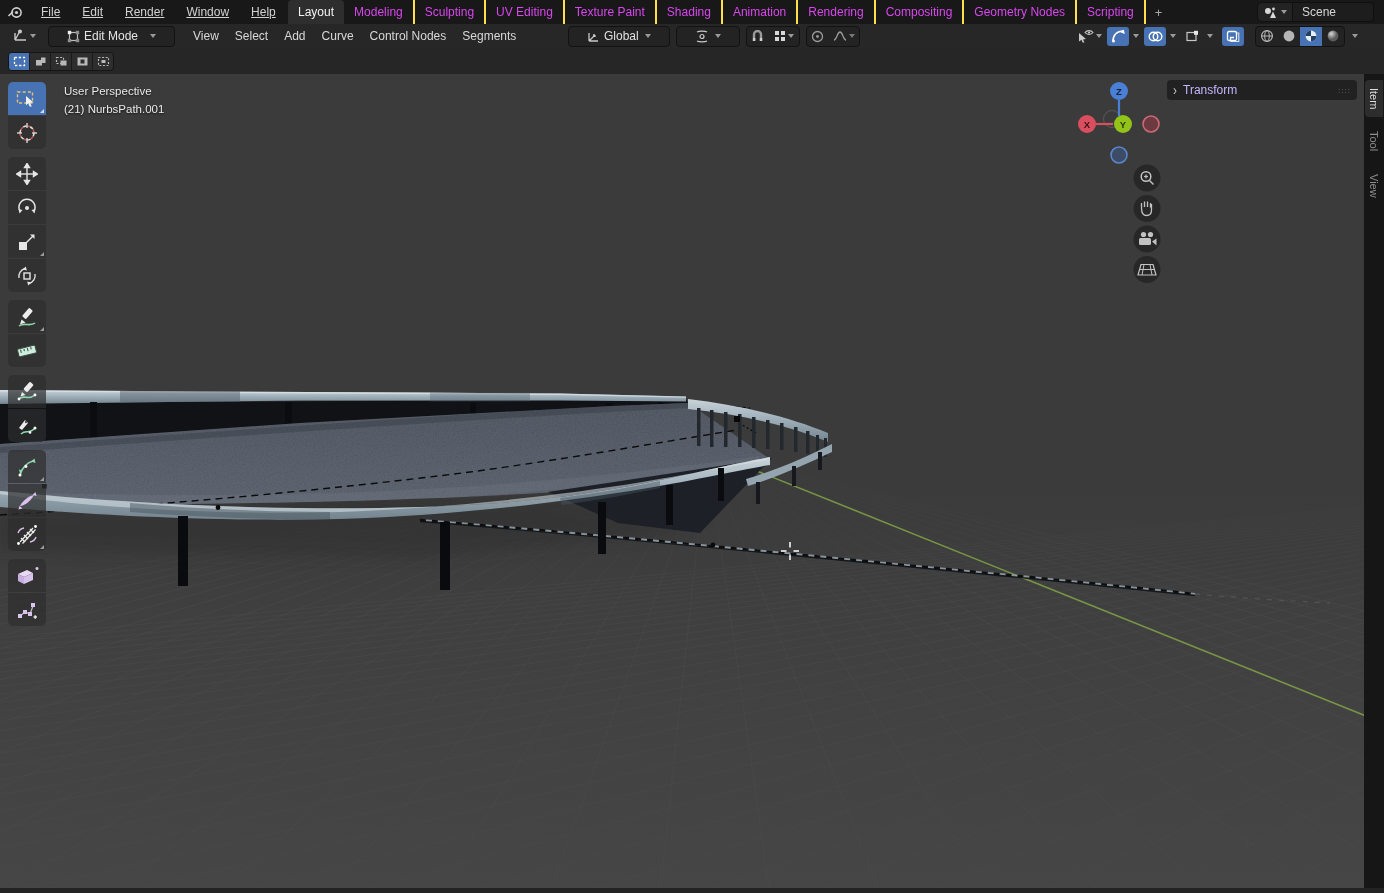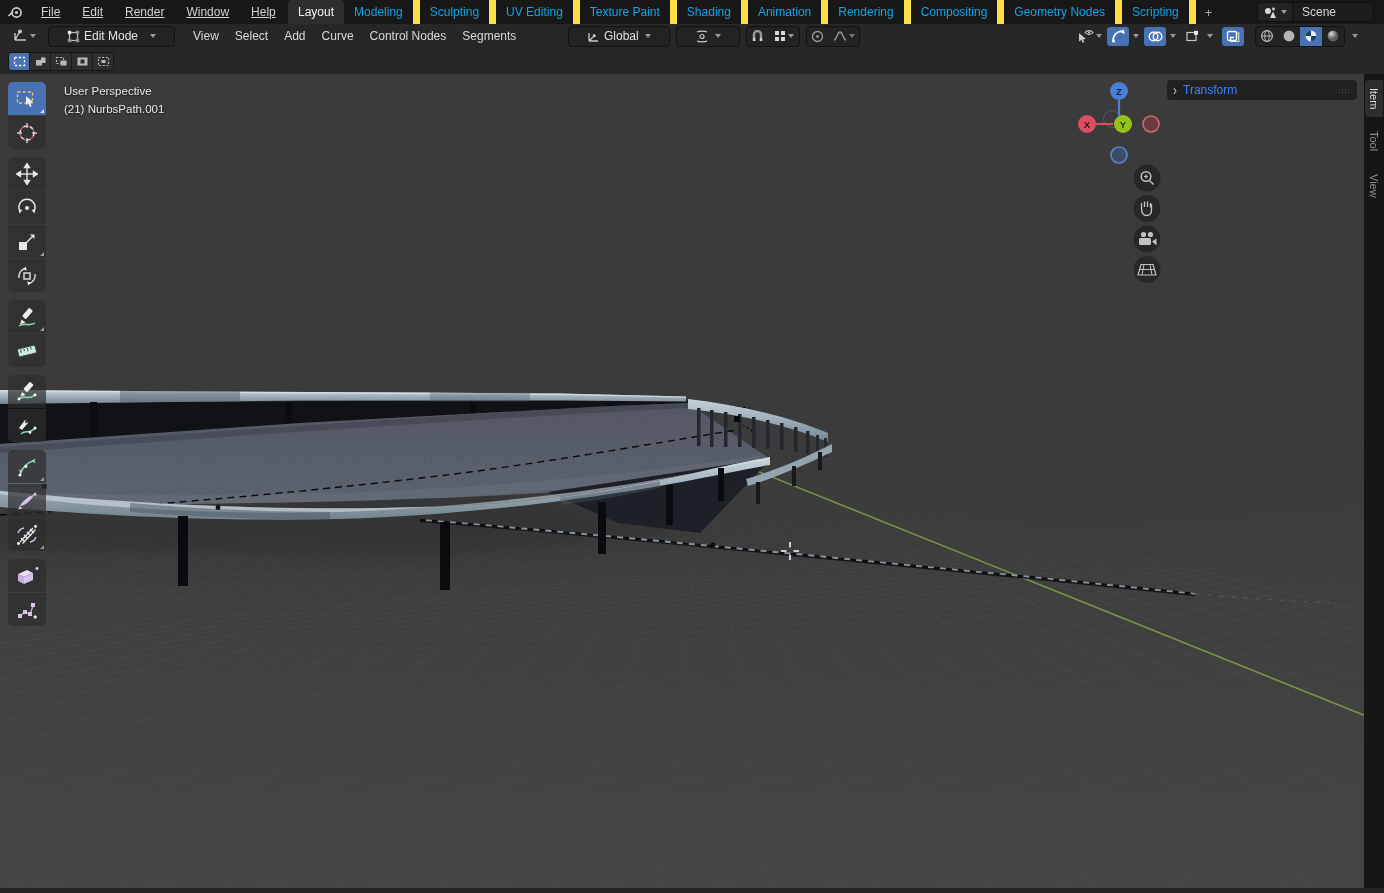--- a/index.html
+++ b/index.html
@@ -4,21 +4,21 @@
 <style>
   html,body{margin:0;padding:0;background:#111;}
   body{width:1384px;height:893px;overflow:hidden;position:relative;
        font-family:"Liberation Sans","DejaVu Sans",sans-serif;
        -webkit-font-smoothing:antialiased;}
   
   #topbar{position:absolute;left:0;top:0;width:1384px;height:24px;background:#181818;
           display:flex;align-items:center;z-index:40;}
   .menu-item{color:#d2d2d2;font-size:12px;padding:0 11px;height:24px;display:flex;align-items:center;cursor:default;text-decoration:underline;}
   #workspaces{position:absolute;left:262px;top:0;height:24px;display:flex;align-items:stretch;padding-left:26px;}
-  .ws-tab{color:#0ea5e9;font-size:12px;padding:0 10px;display:flex;align-items:center;border-right:7px solid #fde047;}
+  .ws-tab{color:#d946ef;font-size:12px;padding:0 10px;display:flex;align-items:center;border-right:2px solid #fde047;}
   .ws-tab.active{background:#2e2e2e;color:#f2f2f2;border-radius:4px 4px 0 0;border-right:none;}
   .ws-add{color:#aaa;font-size:13px;padding:0 9px;display:flex;align-items:center;}
   #scene-widget{position:absolute;right:0;top:0;height:24px;display:flex;align-items:center;background:#181818;padding-right:10px;}
   #scene-widget .sw-icon{display:flex;align-items:center;gap:2px;background:#232323;border:1px solid #101010;border-radius:4px 0 0 4px;height:18px;padding:0 5px;}
   #scene-widget .sw-field{background:#1d1d1d;border:1px solid #101010;border-left:none;border-radius:0 4px 4px 0;height:18px;display:flex;align-items:center;padding:0 9px;color:#d6d6d6;font-size:12px;min-width:62px;}
   
   #vheader{position:absolute;left:0;top:24px;width:1384px;height:24px;background:#272727;z-index:39;}
   .hgroup{position:absolute;top:0;height:24px;display:flex;align-items:center;}
   .widget{display:flex;align-items:center;gap:4px;background:#232323;border:1px solid #121212;border-radius:4px;height:19px;padding:0 18px;}
   .hmenu{color:#d8d8d8;font-size:12px;padding:0 8px;}
@@ -41,21 +41,21 @@
   .tool-btn.first{margin-top:0;border-radius:5px 5px 0 0;}
   .tool-btn.active{background:#4772b3;}
   .opt-tri{position:absolute;right:2px;bottom:2px;width:0;height:0;border-left:4px solid transparent;border-bottom:4px solid #9a9a9a;}
   
   #rightstrip{position:absolute;right:0;top:74px;width:20px;height:814px;background:#161616;z-index:35;}
   .vtab{writing-mode:vertical-rl;color:#8d8d8d;font-size:11px;padding:8px 3px;margin-top:6px;border-radius:4px 0 0 4px;margin-left:1px;}
   .vtab.active{background:#2d2d2d;color:#dedede;}
   #transform-panel{position:absolute;right:27px;top:80px;width:178px;height:20px;background:rgba(32,32,32,0.92);
      border-radius:4px;display:flex;align-items:center;z-index:34;padding:0 6px;}
   #transform-panel .arrow{color:#c8c8c8;font-size:12px;margin-right:6px;transform:scaleY(1.2);}
-  #transform-panel .title{color:#3b82f6;font-size:12px;flex:1;}
+  #transform-panel .title{color:#c4b5fd;font-size:12px;flex:1;}
   #transform-panel .grip{color:#6f6f6f;font-size:8px;letter-spacing:1px;}
   
   #viewport{position:absolute;left:0;top:0;width:1384px;height:893px;z-index:1;}
   #vp-text{position:absolute;left:64px;top:82px;z-index:20;color:#e9e9e9;font-size:11.5px;line-height:18px;text-shadow:0 1px 2px rgba(0,0,0,.7);}
   #statusbar{position:absolute;left:0;top:888px;width:1384px;height:5px;background:#232323;z-index:41;}
   svg{display:block;}
 </style>
 </head>
 <body>
 

